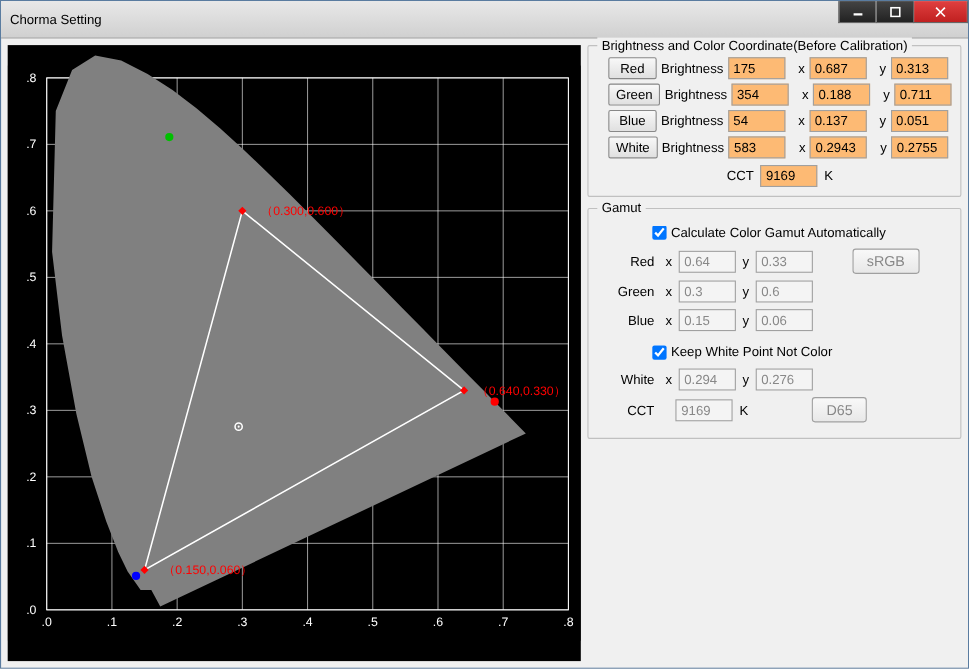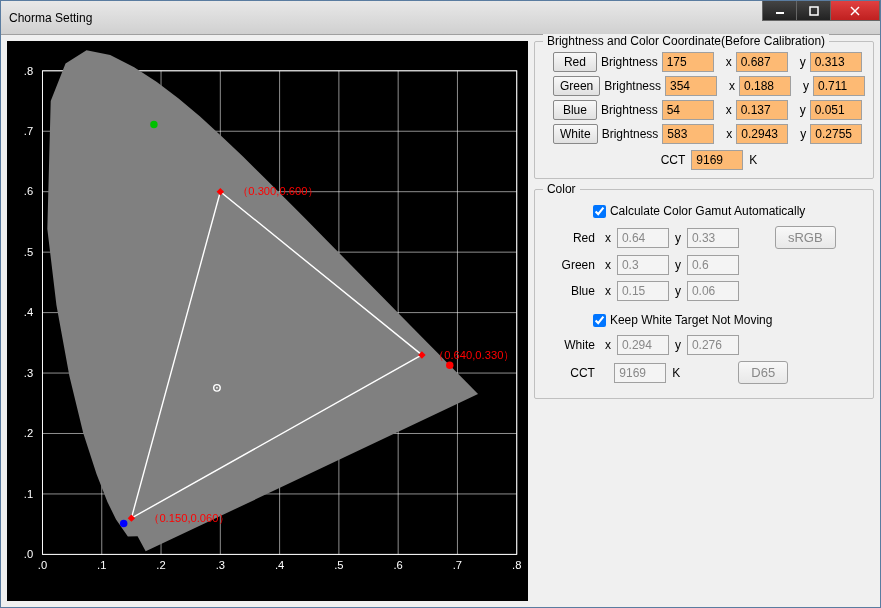--- a/index.html
+++ b/index.html
@@ -254,21 +254,21 @@
         </div>
 
         <div class="cct-row">
           <span class="lbl">CCT</span>
           <input class="inp" value="9169" style="">
           <span class="lbl">K</span>
         </div>
       </div>
 
       <div class="fieldset">
-        <div class="fieldset-legend">Color</div>
+        <div class="fieldset-legend">Gamut</div>
 
         <div class="checkbox-row">
           <input type="checkbox" checked="" style="">
           <span class="lbl">Calculate Color Gamut Automatically</span>
         </div>
 
         <div class="target-grid">
           <span class="lbl target-lbl">Red</span>
           <span class="lbl target-x">x</span>
           <input class="inp" disabled="" value="0.64" style="">
@@ -288,21 +288,21 @@
         <div class="target-grid">
           <span class="lbl target-lbl">Blue</span>
           <span class="lbl target-x">x</span>
           <input class="inp" disabled="" value="0.15" style="">
           <span class="lbl">y</span>
           <input class="inp" disabled="" value="0.06" style="">
         </div>
 
         <div class="checkbox-row" style="margin-top:12px">
           <input type="checkbox" checked="" style="">
-          <span class="lbl">Keep White Target Not Moving</span>
+          <span class="lbl">Keep White Point Not Color</span>
         </div>
 
         <div class="target-grid">
           <span class="lbl target-lbl">White</span>
           <span class="lbl target-x">x</span>
           <input class="inp" disabled="" value="0.294" style="">
           <span class="lbl">y</span>
           <input class="inp" disabled="" value="0.276" style="">
         </div>
 

